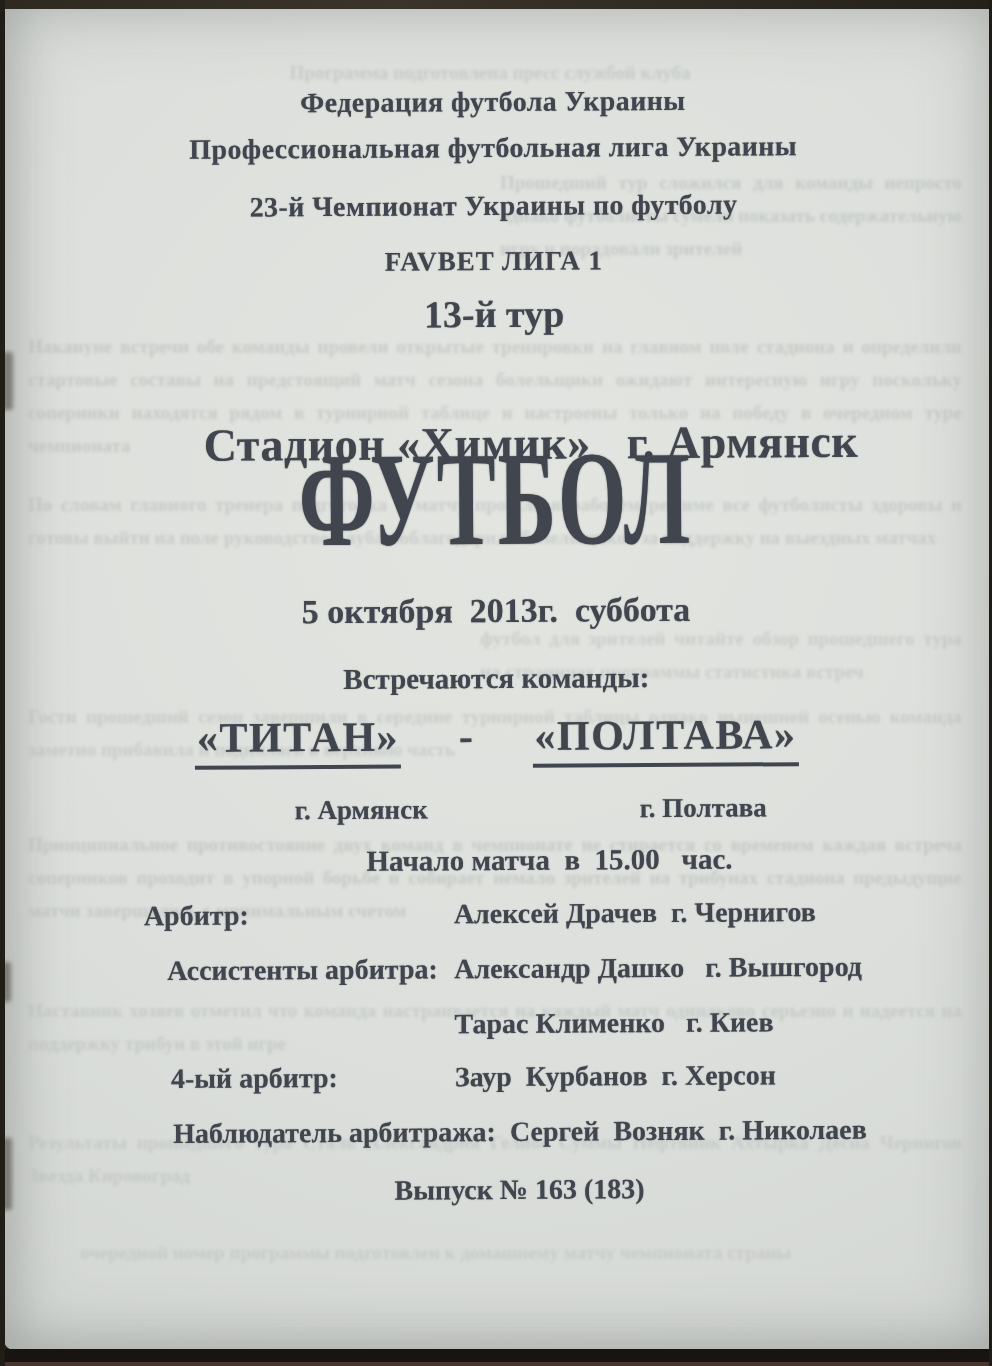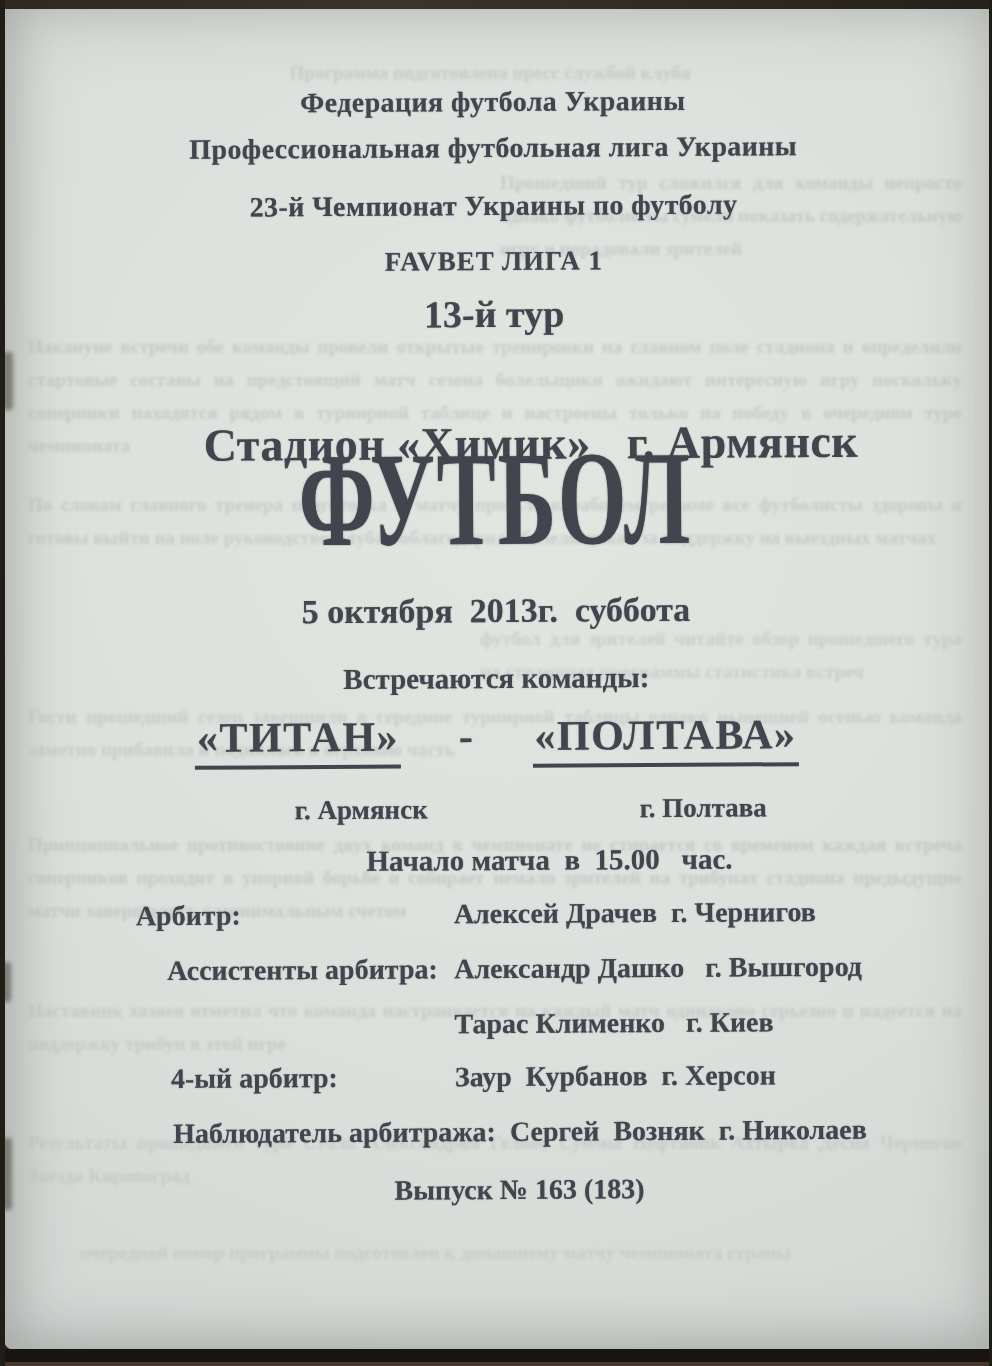--- a/index.html
+++ b/index.html
@@ -47,21 +47,21 @@
   #teams-row{top:712px;font-size:42px;display:flex;justify-content:center;align-items:flex-start;gap:58px;letter-spacing:1.5px;}
   .team-name{border-bottom:4px solid #41454e;padding:0 2px 4px 2px;}
   #cities-row{top:794px;font-size:27px;}
   #cities-row .city{position:absolute;top:0;width:220px;text-align:center;}
   #home-team-city{left:250px;}
   #away-team-city{left:592px;}
   #kickoff-line{top:844px;left:104px;width:888px;font-size:29px;}
   .official-row{position:absolute;left:0;width:100%;height:40px;}
   .official-label{position:absolute;color:#41454e;font-weight:bold;font-size:28px;white-space:pre-wrap;text-shadow:0 0 1.2px rgba(65,70,80,.6);}
   .official-value{position:absolute;left:452px;color:#41454e;font-weight:bold;font-size:28px;white-space:pre-wrap;text-shadow:0 0 1.2px rgba(65,70,80,.6);}
-  #referee-row{top:898px;}      #referee-row .official-label{left:134px;}
+  #referee-row{top:898px;}      #referee-row .official-label{left:142px;}
   #assistants-row{top:953px;}   #assistants-row .official-label{left:165px;}
   #assistant2-row{top:1008px;}
   #fourth-referee-row{top:1061px;} #fourth-referee-row .official-label{left:168px;}
   #observer-row{top:1116px;}    #observer-row .official-label{left:170px;}
   #observer-line{position:absolute;left:170px;top:0;}
   #issue-line{top:1174px;left:40px;width:952px;font-size:28px;}
   
   #bleedthrough-layer{position:absolute;inset:0;}
   .bleed-band{
     position:absolute;color:#aeb4b2;font-weight:bold;font-size:19px;line-height:33px;

